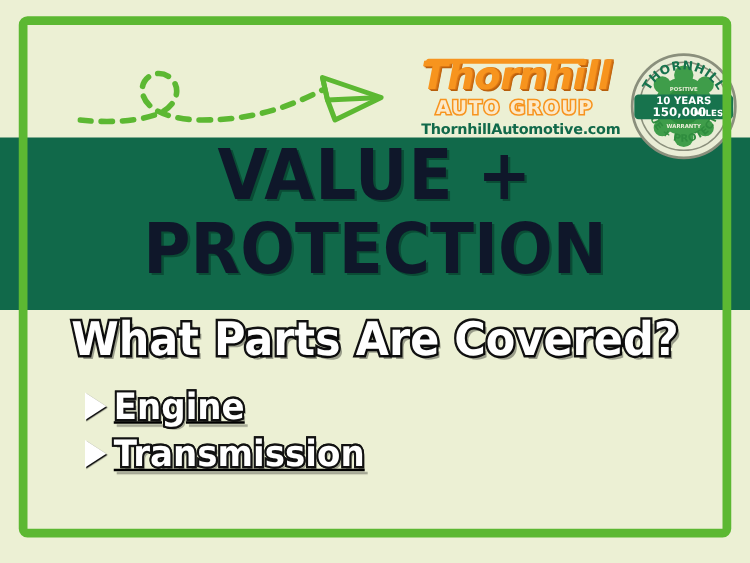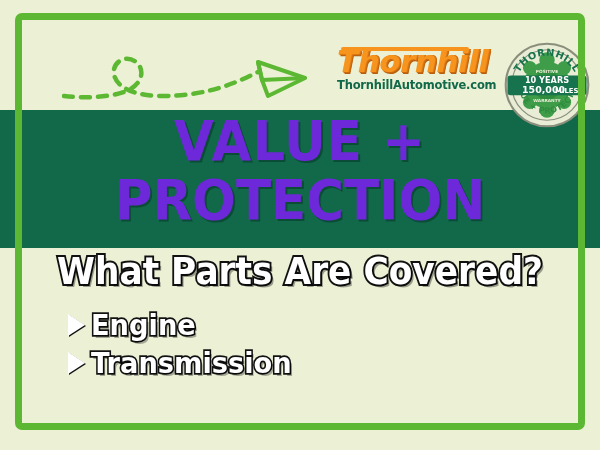--- a/index.html
+++ b/index.html
@@ -69,21 +69,21 @@
     font-size:11.5px;line-height:13px;font-weight:bold;
     color:#11694a;letter-spacing:-0.2px;margin-top:2px;
   }
 
   
   .seal{position:absolute;left:482px;top:22px;width:86px;height:86px;}
 
   
   .headline{
     position:absolute;left:0;top:112px;width:600px;text-align:center;
-    color:#6d28d9;
+    color:#0f172a;
     font-family:"DejaVu Sans", sans-serif;
     font-weight:bold;
   }
   .hl1{
     font-size:56px;line-height:58px;letter-spacing:1px;
     transform:scaleX(0.92);
     text-shadow:2px 2px 0 #0a4c35;
   }
   .hl2{
     font-size:56px;line-height:60px;letter-spacing:0px;
@@ -101,21 +101,21 @@
     -webkit-text-stroke:4px #111111;
     paint-order:stroke fill;
     text-shadow:3px 3px 0 rgba(0,0,0,0.35);
   }
 
   
   .lists{
     position:absolute;left:24px;top:306px;width:552px;height:118px;
   }
   .col{position:absolute;top:0;}
-  .col-left{left:44px;}
+  .col-left{left:44px;text-decoration:underline;}
   .col-right{left:288px;}
   .item{
     display:flex;align-items:center;gap:6px;
     height:38px;
   }
   .tri{
     width:0;height:0;flex:none;
     border-left:17px solid #ffffff;
     border-top:11px solid transparent;
     border-bottom:11px solid transparent;
@@ -151,20 +151,21 @@
           <path d="M196,28 L200,46 L243,44"></path>
         </g>
       </svg>
     </div>
 
     <div class="logo">
       <div class="logo-word">
         <span class="tbar"></span>
         <span>Thornhill</span>
       </div>
+      <div class="logo-sub">AUTO GROUP</div>
       <div class="logo-url">ThornhillAutomotive.com</div>
     </div>
 
     <div class="seal">
       <svg width="86" height="86" viewBox="0 0 100 100">
         <defs>
           <path id="arcTop" d="M14,52 A36,36 0 0,1 86,52" fill="none"></path>
           <path id="arcBot" d="M17,50 A33,33 0 0,0 83,50" fill="none"></path>
         </defs>
         <circle cx="50" cy="50" r="48" fill="#e9edd6" stroke="#8a8f7c" stroke-width="2.5"></circle>

